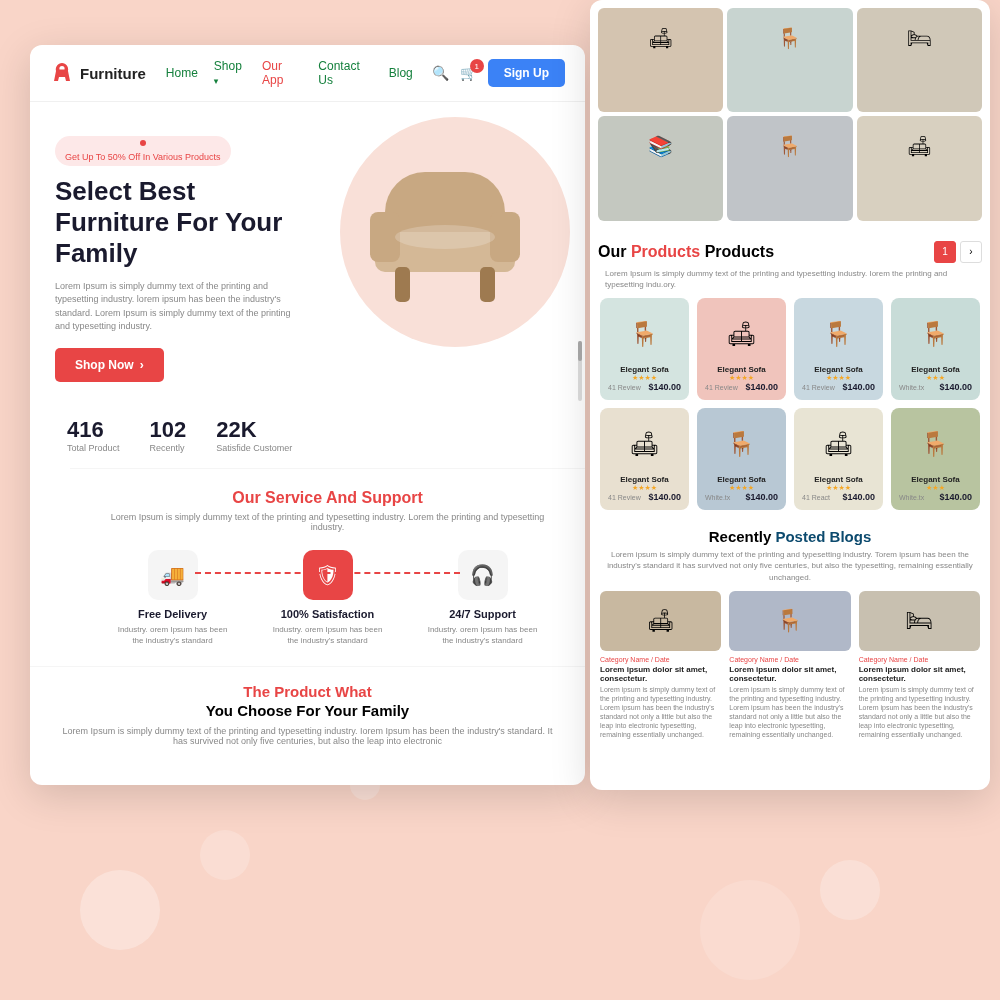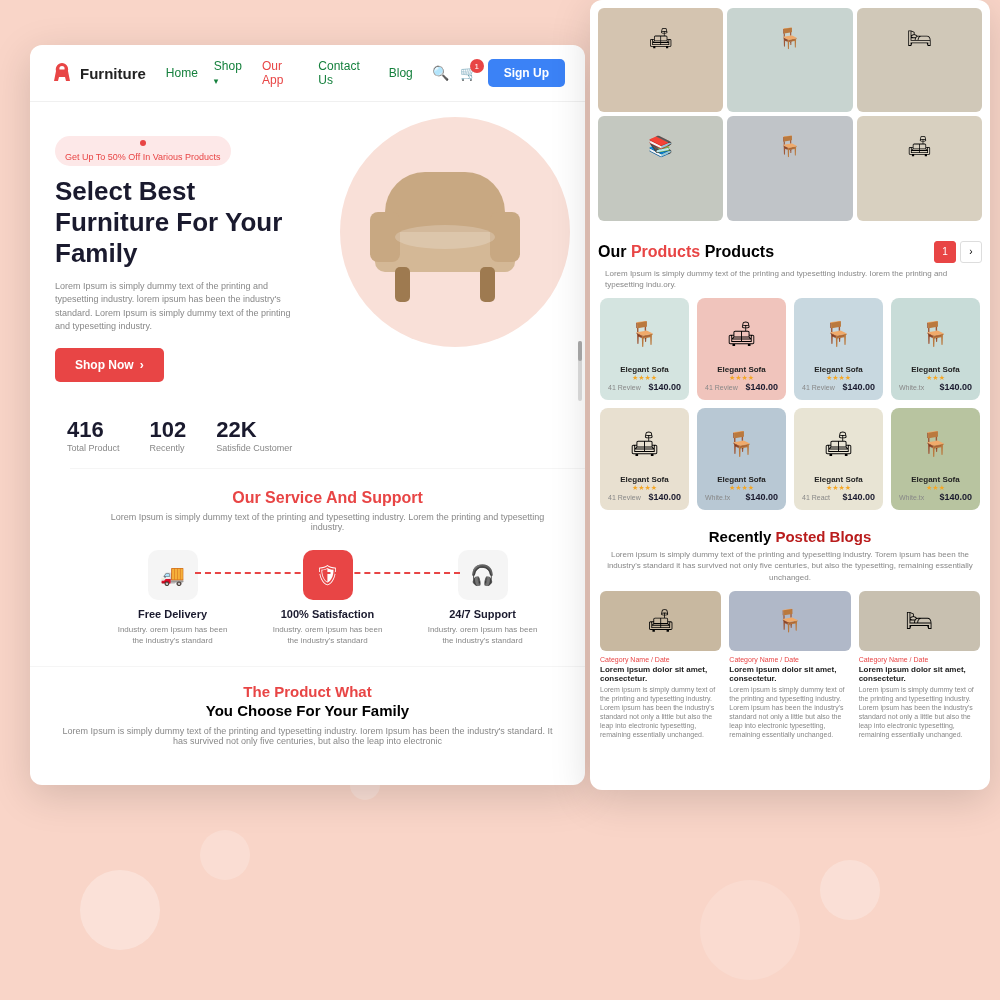--- a/index.html
+++ b/index.html
@@ -635,21 +635,21 @@
       <div class="product-stars">★★★</div>
       <div style="display:flex; justify-content:space-between; align-items:center;">
         <div class="product-reviews">White.tx</div>
         <div class="product-price">$140.00</div>
       </div>
     </div>
   </div>
 
   <div class="blogs-header">
     <div class="blogs-title">
-      Recently <span style="color:#b91c1c">Posted Blogs</span>
+      Recently <span style="color:#0c4a6e">Posted Blogs</span>
     </div>
   </div>
   <p class="blogs-subtitle">Lorem ipsum is simply dummy text of the printing and typesetting industry. Torem ipsum has been the industry's standard it has survived not only five centuries, but also the typesetting, remaining essentially unchanged.</p>
 
   <div class="blogs-grid">
     <div class="blog-card">
       <div class="blog-img" style="background:#c8b8a0;">🛋</div>
       <div class="blog-meta">Category Name / Date</div>
       <div class="blog-title-text">Lorem ipsum dolor sit amet, consectetur.</div>
       <div class="blog-desc">Lorem ipsum is simply dummy text of the printing and typesetting industry. Lorem ipsum has been the industry's standard not only a little but also the leap into electronic typesetting, remaining essentially unchanged.</div>

